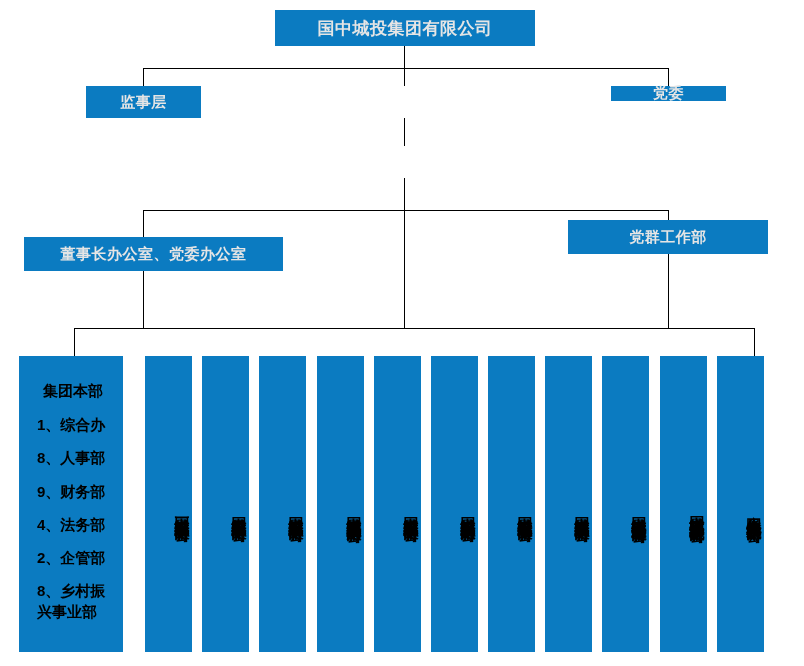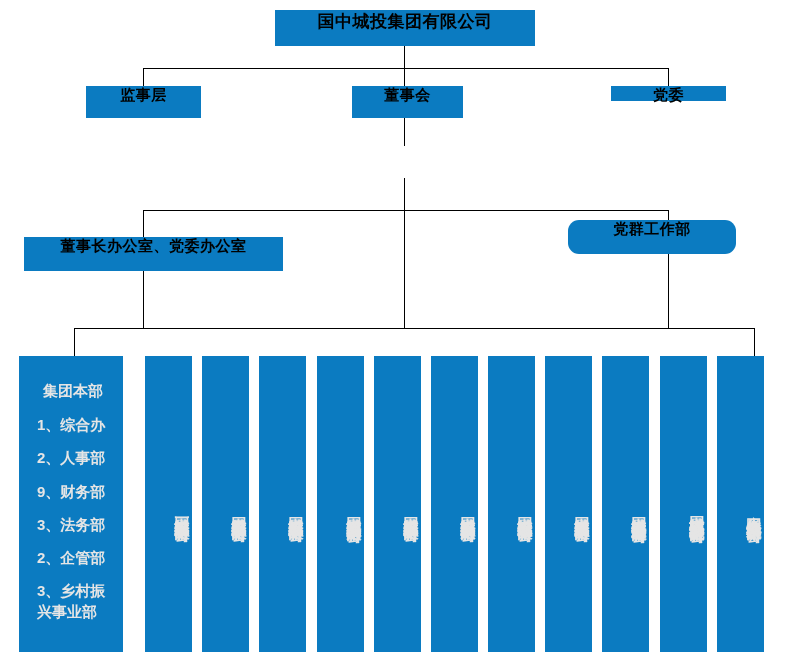--- a/index.html
+++ b/index.html
@@ -15,24 +15,24 @@
     position: relative;
     width: 804px;
     height: 666px;
     background: #ffffff;
     overflow: hidden;
   }
   
   .box {
     position: absolute;
     background: #0b7bc1;
-    color: #000000;
+    color: #e5e5e5;
     box-sizing: border-box;
     display: flex;
-    align-items: flex-start;
+    align-items: center;
     justify-content: center;
     text-align: center;
     font-weight: bold;
     letter-spacing: 0.5px;
     z-index: 3;
   }
   .box.lvl-root {
     font-size: 17px;
   }
   .box.lvl-2, .box.lvl-3, .box.lvl-4 {
@@ -44,21 +44,21 @@
     background: #000000;
     z-index: 1;
   }
   .line.v { width: 1px; }
   .line.h { height: 1px; }
 
   
   .unit {
     position: absolute;
     background: #0b7bc1;
-    color: #e5e5e5;
+    color: #000000;
     box-sizing: border-box;
     z-index: 3;
   }
   .unit-vertical {
     writing-mode: vertical-rl;
     text-orientation: upright;
     display: flex;
     align-items: flex-start;
     justify-content: center;
     padding-top: 14px;
@@ -98,59 +98,56 @@
 
   <div class="line h" style="left:143px; top:68px; width:526px; height:1px;"></div>
 
   <div class="line v" style="left:143px; top:68px; width:1px; height:18px;"></div>
   <div class="line v" style="left:404px; top:68px; width:1px; height:18px;"></div>
   <div class="line v" style="left:668px; top:68px; width:1px; height:18px;"></div>
 
   <div class="box lvl-2" style="left:86px; top:86px; width:115px; height:32px;">
     <span>监事层</span>
   </div>
-  <div class="box lvl-2" style="left:352px; top:86px; width:111px; height:32px;">
-    <span>董事会</span>
-  </div>
   <div class="box lvl-2" style="left:611px; top:86px; width:115px; height:15px;">
     <span>党委</span>
   </div>
 
   <div class="line v" style="left:404px; top:118px; width:1px; height:28px;"></div>
 
 
   <div class="line v" style="left:404px; top:178px; width:1px; height:32px;"></div>
 
   <div class="line h" style="left:143px; top:210px; width:526px; height:1px;"></div>
 
   <div class="line v" style="left:143px; top:210px; width:1px; height:118px;"></div>
 
   <div class="line v" style="left:404px; top:210px; width:1px; height:118px;"></div>
 
   <div class="line v" style="left:668px; top:210px; width:1px; height:118px;"></div>
 
   <div class="box lvl-4" style="left:24px; top:237px; width:259px; height:34px;">
     <span>董事长办公室、党委办公室</span>
   </div>
-  <div class="box lvl-4" style="left:568px; top:220px; width:168px; height:34px;border-radius:11px;">
+  <div class="box lvl-4" style="left:568px; top:220px; width:200px; height:34px;">
     <span>党群工作部</span>
   </div>
 
   <div class="line h" style="left:74px; top:328px; width:681px; height:1px;"></div>
   <div class="line v" style="left:74px; top:328px; width:1px; height:28px;"></div>
   <div class="line v" style="left:754px; top:328px; width:1px; height:28px;"></div>
 
   <div class="unit hq" style="left:19px; top:356px; width:104px; height:296px;">
     <span class="hq-title">集团本部</span>
     <span class="hq-item">1、综合办</span>
-    <span class="hq-item">2、人事部</span>
+    <span class="hq-item">8、人事部</span>
     <span class="hq-item">9、财务部</span>
-    <span class="hq-item">3、法务部</span>
+    <span class="hq-item">4、法务部</span>
     <span class="hq-item">2、企管部</span>
-    <span class="hq-item">3、乡村振
+    <span class="hq-item">8、乡村振
 兴事业部</span>
   </div>
 
   <div class="unit unit-vertical" style="left:145px; top:356px; width:47px; height:296px;">
     <span>国中城投第一工程有限公司</span>
   </div>
   <div class="unit unit-vertical" style="left:202px; top:356px; width:47px; height:296px;">
     <span>国中城投第二工程有限公司</span>
   </div>
   <div class="unit unit-vertical" style="left:259px; top:356px; width:47px; height:296px;">

